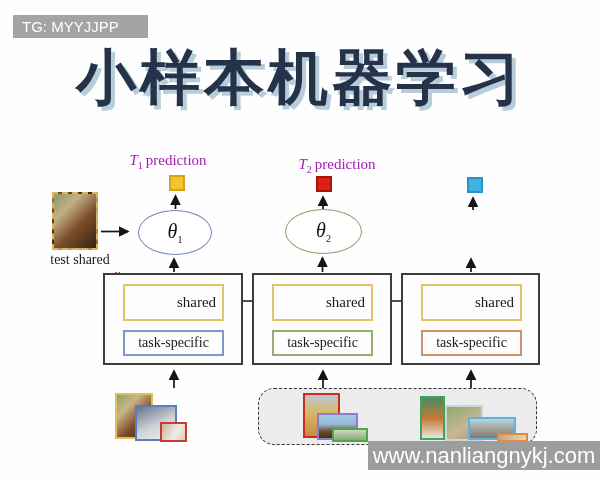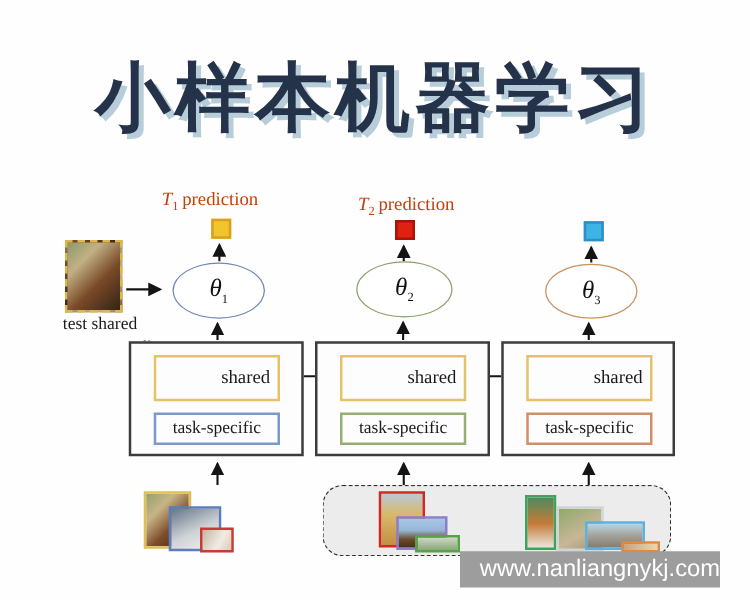--- a/index.html
+++ b/index.html
@@ -5,21 +5,21 @@
   html,body{margin:0;padding:0;background:#fff;}
   .page{position:relative;width:600px;height:480px;background:#fefefe;overflow:hidden;
         font-family:"Liberation Serif",serif;}
   .badge{position:absolute;left:13px;top:15px;width:135px;height:23px;background:#a4a4a4;
          color:#fff;font-family:"Liberation Sans",sans-serif;font-size:15px;line-height:23px;
          padding-left:9px;box-sizing:border-box;}
   .title{position:absolute;left:0;right:0;top:38px;margin:0;text-align:center;
          font-family:Liberation Mono, monospace;font-weight:900;
          font-size:60px;letter-spacing:4px;}
   .arrows{position:absolute;left:0;top:0;pointer-events:none;}
-  .pred-label{position:absolute;width:130px;text-align:center;font-size:15px;color:#c2410c;white-space:nowrap;}
+  .pred-label{position:absolute;width:130px;text-align:center;font-size:15px;color:#a21caf;white-space:nowrap;}
   .pred-label i{font-style:italic;}
   .pred-label sub, .ellipse sub, .xtest sub{font-size:10px;}
   .pred-label .pw{margin-left:3px;}
   .sq{position:absolute;width:12px;height:12px;border:2px solid;}
   .ellipse{position:absolute;border:1.6px solid;border-radius:50%;background:#fff;
            display:flex;align-items:center;justify-content:center;font-size:20px;color:#111;text-align:right;}
   .ellipse i{font-style:italic;}
   .tbox{position:absolute;border:2px solid;background:#fdfdfd;box-sizing:border-box;}
   .inner{position:absolute;left:18px;width:101px;border:2px solid;box-sizing:border-box;
          display:flex;align-items:center;justify-content:center;font-size:15px;color:#1a1a1a;background:#fdfdfd;}
@@ -27,29 +27,30 @@
   .inner.tsp{top:55px;height:26px;font-size:14px;justify-content:center;}
   .testimg{position:absolute;left:52px;top:192px;width:46px;height:58px;border:2px dashed;
            background:linear-gradient(135deg,#8a9a6a 0%,#c2b084 28%,#7a4a28 60%,#332414 100%);box-sizing:border-box;}
   .testcap{position:absolute;left:25px;top:252px;width:110px;text-align:center;font-size:14px;color:#1a1a1a;}
   .xtest{position:absolute;left:25px;top:266px;width:110px;text-align:right;font-size:13px;color:#1a1a1a;}
   .xtest i{font-style:italic;}
   .xtest sub{font-weight:bold;}
   .pool{position:absolute;left:258px;top:388px;width:279px;height:57px;background:#ececec;
         border:1.6px dashed #333;border-radius:16px;box-sizing:border-box;}
   .img{position:absolute;border:2px solid;box-sizing:border-box;}
-  .watermark{position:absolute;left:368px;top:441px;width:208px;height:29px;background:#9d9d9d;
-             color:#fff;font-family:"Liberation Sans",sans-serif;font-size:19px;
-             display:flex;align-items:center;justify-content:flex-end;z-index:30;}
+  .watermark{position:absolute;left:368px;top:441px;width:232px;height:29px;background:#9d9d9d;
+             color:#fff;font-family:"Liberation Sans",sans-serif;font-size:22px;
+             display:flex;align-items:center;justify-content:center;z-index:30;}
 </style>
 </head>
 <body>
 
 <div class="page">
 
+  <div class="badge">TG: MYYJJPP</div>
 
   <h1 class="title" style="color: rgb(37, 51, 74); text-shadow: rgb(183, 205, 218) 4px 4px 0px;">小样本机器学习</h1>
 
   <svg class="arrows" width="600" height="480" viewBox="0 0 600 480">
     <defs>
       <marker id="ah" viewBox="0 0 10 10" refX="8.5" refY="5" markerWidth="6.5" markerHeight="6.5" orient="auto-start-reverse">
           <path d="M0,0 L10,5 L0,10 z" fill="#141414"></path>
         </marker>
     </defs>
     <g stroke="#141414" stroke-width="1.7">
@@ -64,36 +65,33 @@
       <line x1="374" y1="301" x2="418" y2="301" marker-start="url(#ah)" marker-end="url(#ah)"></line>
       <line x1="174" y1="388" x2="174" y2="371" marker-end="url(#ah)"></line>
       <line x1="323" y1="389" x2="323" y2="371" marker-end="url(#ah)"></line>
       <line x1="471" y1="389" x2="471" y2="371" marker-end="url(#ah)"></line>
     </g>
   </svg>
 
   <div class="pred-label" style="left:103px;top:152px">
     <i>T</i><sub>1</sub><span class="pw">prediction</span>
   </div>
-  <div class="pred-label" style="left:260px;top:156px">
+  <div class="pred-label" style="left:272px;top:156px">
     <i>T</i><sub>2</sub><span class="pw">prediction</span>
   </div>
 
   <div class="sq" style="left: 169px; top: 175px; background: rgb(243, 197, 45); border-color: rgb(217, 159, 30);"></div>
   <div class="sq" style="left: 316px; top: 176px; background: rgb(222, 33, 16); border-color: rgb(168, 21, 8);"></div>
   <div class="sq" style="left: 467px; top: 177px; background: rgb(60, 180, 229); border-color: rgb(46, 143, 194);"></div>
 
   <div class="ellipse" style="left: 138px; top: 210px; width: 72px; height: 43px; border-color: rgb(111, 135, 184);">
     <span><i>θ</i><sub>1</sub></span>
   </div>
   <div class="ellipse" style="left: 285px; top: 209px; width: 75px; height: 43px; border-color: rgb(139, 162, 107);">
     <span><i>θ</i><sub>2</sub></span>
-  </div>
-  <div class="ellipse" style="left: 436px; top: 211px; width: 72px; height: 42px; border-color: rgb(201, 147, 95);">
-    <span><i>θ</i><sub>3</sub></span>
   </div>
 
   <div class="testimg" style="border-color: rgb(221, 183, 78);"></div>
   <div class="testcap">test shared</div>
   <div class="xtest">
     <i>x</i><sub>test</sub>
   </div>
 
   <div class="tbox" style="left: 103px; top: 273px; width: 140px; height: 92px; border-color: rgb(60, 60, 60);">
     <div class="inner shared" style="border-color: rgb(227, 195, 104);">

